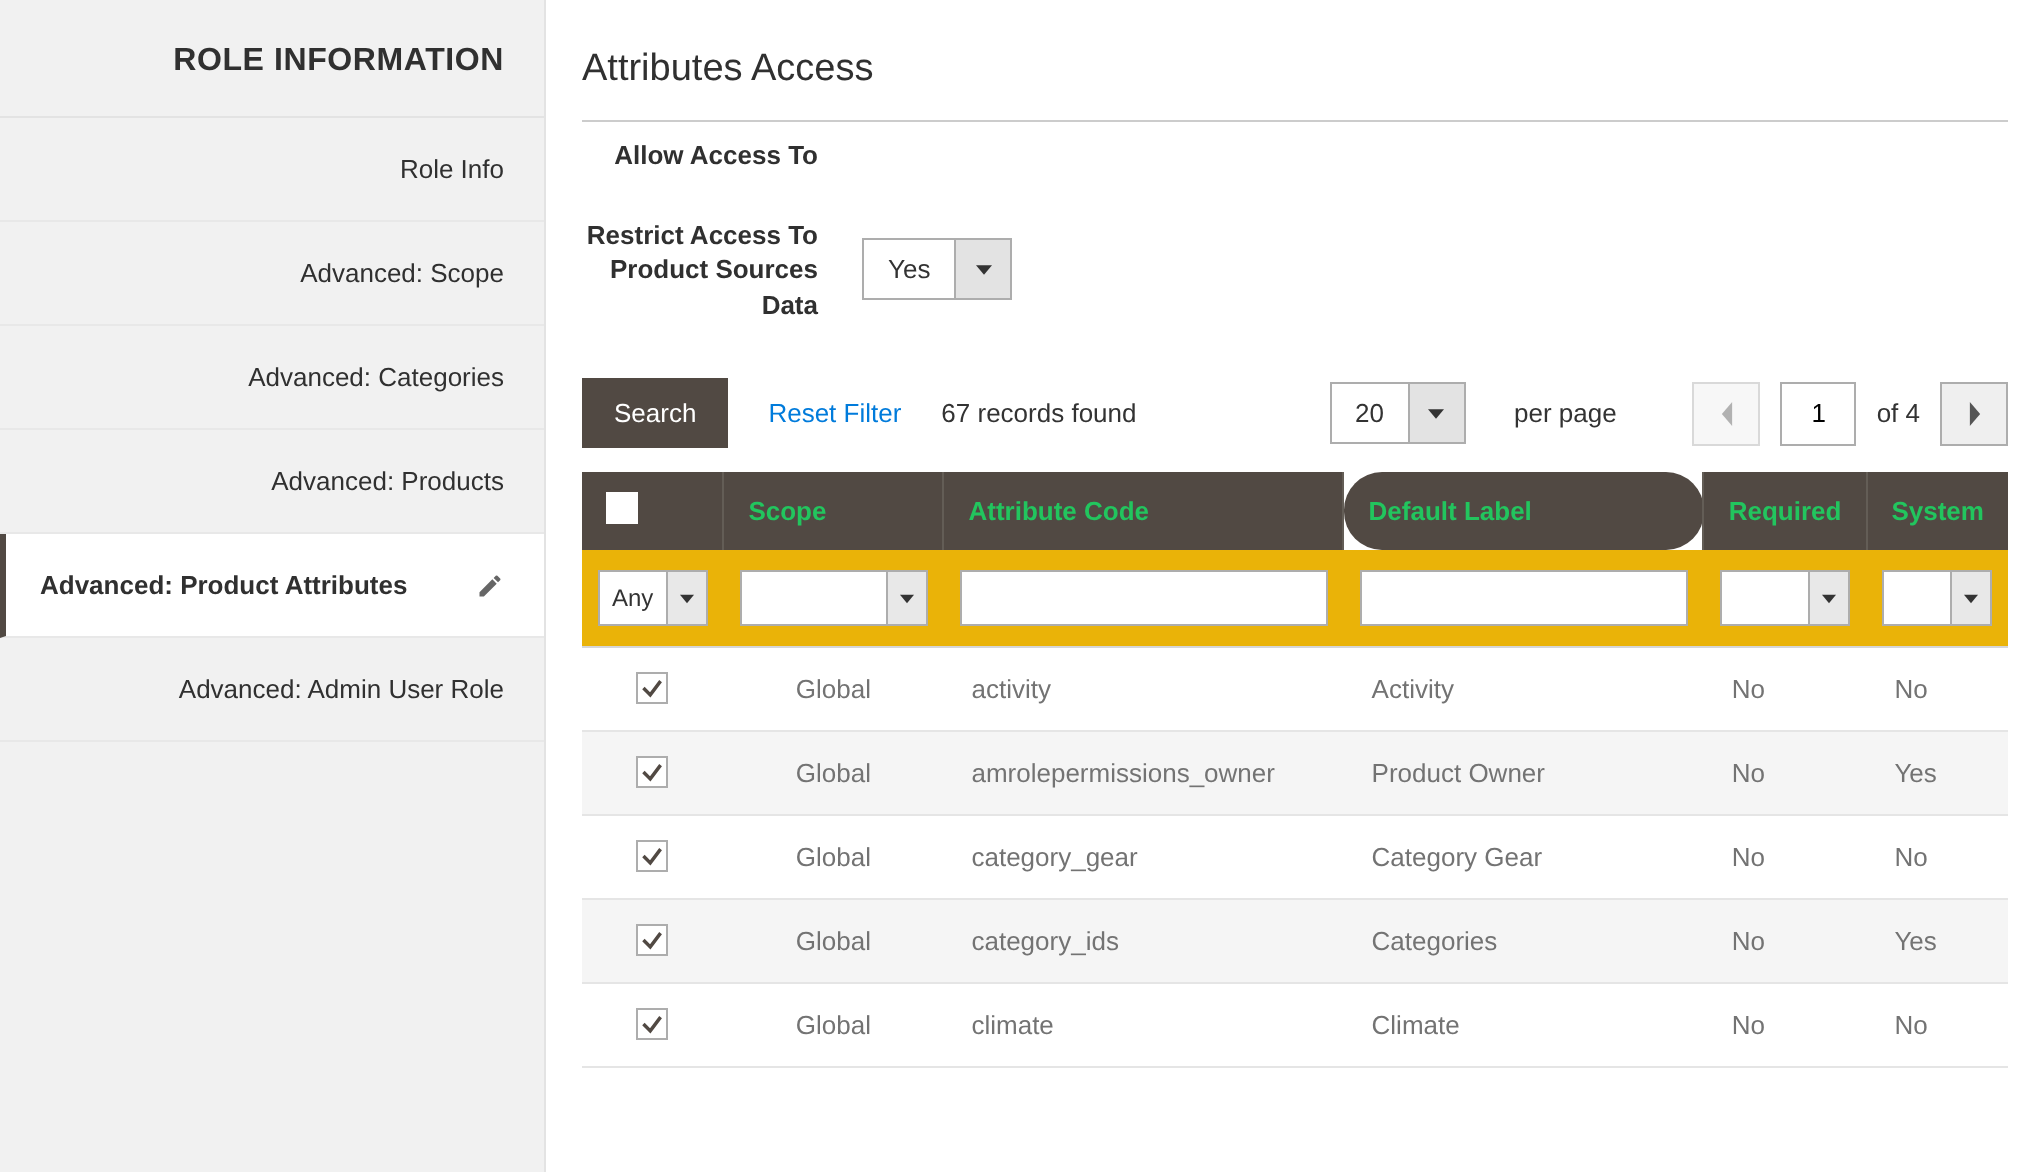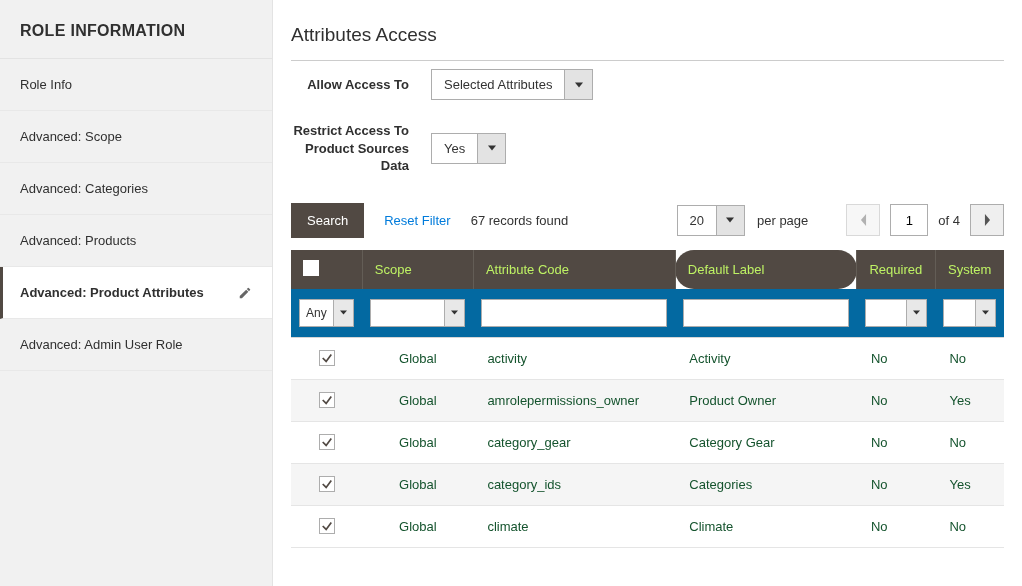--- a/index.html
+++ b/index.html
@@ -1,20 +1,20 @@
 <!DOCTYPE html>
 <html><head>
 <meta charset="utf-8">
 <style>
 * { margin: 0; padding: 0; box-sizing: border-box; }
 body { font-family: 'Helvetica Neue', Arial, sans-serif; font-size: 13px; color: #333; background: #fff; }
 .layout { display: flex; width: 1022px; height: 586px; }
 
 
-.sidebar { width: 273px; background: #f1f1f1; border-right: 1px solid #e3e3e3; }
+.sidebar { width: 273px; background: #f1f1f1; border-right: 1px solid #e3e3e3; text-align: right; }
 .sidebar-title { padding: 22px 20px 18px; font-size: 16px; font-weight: 700; color: #303030; letter-spacing: 0.3px; border-bottom: 1px solid #e3e3e3; }
 .side-item { padding: 18px 20px; font-size: 13px; color: #303030; cursor: pointer; border-bottom: 1px solid #e8e8e8; }
 .side-item.active {
   background: #fff;
   font-weight: 700;
   border-left: 3px solid #514943;
   padding-left: 17px;
   display: flex;
   justify-content: space-between;
   align-items: center;
@@ -32,35 +32,35 @@
 .select-val.slim { min-width: 30px; }
 .select-arrow { width: 28px; background: #e3e3e3; border-left: 1px solid #adadad; display: flex; align-items: center; justify-content: center; }
 .select-arrow svg { width: 8px; height: 8px; fill: #333; }
 
 
 .toolbar { display: flex; align-items: center; gap: 20px; margin-top: 28px; margin-bottom: 12px; }
 .btn-search { background: #514943; color: #fff; border: none; padding: 10px 16px; font-size: 13px; cursor: pointer; }
 .link-reset { color: #007bdb; font-size: 13px; cursor: pointer; }
 .records-found { color: #333; font-size: 13px; }
 .spacer { flex: 1; }
-.per-page { display: flex; align-items: center; gap: 12px; text-align: right; }
+.per-page { display: flex; align-items: center; gap: 24px; text-align: right; }
 .page-input { width: 38px; height: 32px; border: 1px solid #adadad; text-align: center; font-size: 13px; }
 .pager-btn { width: 34px; height: 32px; background: #efefef; border: 1px solid #adadad; display: flex; align-items: center; justify-content: center; cursor: pointer; }
 .pager-btn.disabled { opacity: 0.45; cursor: default; }
 .pager-btn svg { width: 9px; height: 12px; fill: #555; }
 
 
 table.grid { width: 100%; border-collapse: collapse; }
 table.grid thead th {
-  background: #514943; color: #bef264; font-weight: 400; font-size: 13px;
+  background: #514943; color: #22c55e; font-weight: 700; font-size: 13px;
   text-align: left; padding: 10px 12px; border-right: 1px solid #635d56;
 }
 table.grid thead th:last-child { border-right: none; }
-table.grid tbody tr.filter-row td { background: #0369a1; padding: 10px 8px; border-bottom: 1px solid #d6d6d6; }
-table.grid tbody tr.data-row td { padding: 12px 14px; font-size: 13px; color: #14532d; border-bottom: 1px solid #e5e5e5; }
+table.grid tbody tr.filter-row td { background: #eab308; padding: 10px 8px; border-bottom: 1px solid #d6d6d6; }
+table.grid tbody tr.data-row td { padding: 12px 14px; font-size: 13px; color: #737373; border-bottom: 1px solid #e5e5e5; }
 table.grid tbody tr.data-row:nth-child(odd) td { background: #f5f5f5; }
 table.grid tbody tr.data-row:nth-child(even) td { background: #fff; }
 .col-check { width: 50px; text-align: center; }
 .col-scope { width: 110px; }
 .col-code { width: 200px; }
 .col-label { width: 180px; border-radius: 19px; }
 .col-req { width: 72px; }
 .col-sys { width: 52px; }
 .chk { width: 16px; height: 16px; border: 1px solid #adadad; background: #fff; display: inline-flex; align-items: center; justify-content: center; cursor: pointer; }
 .chk.checked svg { width: 12px; height: 12px; stroke: #514943; }
@@ -98,28 +98,20 @@
     <div class="side-item">
       <span>Advanced: Admin User Role</span>
     </div>
   </aside>
 
   <main class="main">
     <h1 class="page-title">Attributes Access</h1>
 
     <div class="field-row">
       <div class="field-label">Allow Access To</div>
-      <div class="select-wrap">
-        <div class="select-val">Selected Attributes</div>
-        <div class="select-arrow">
-            <svg viewBox="0 0 10 10">
-              <path d="M0 2 L5 8 L10 2 Z"></path>
-            </svg>
-          </div>
-      </div>
     </div>
 
     <div class="field-row">
       <div class="field-label">Restrict Access To Product Sources Data</div>
       <div class="select-wrap">
         <div class="select-val slim">Yes</div>
         <div class="select-arrow">
             <svg viewBox="0 0 10 10">
               <path d="M0 2 L5 8 L10 2 Z"></path>
             </svg>

